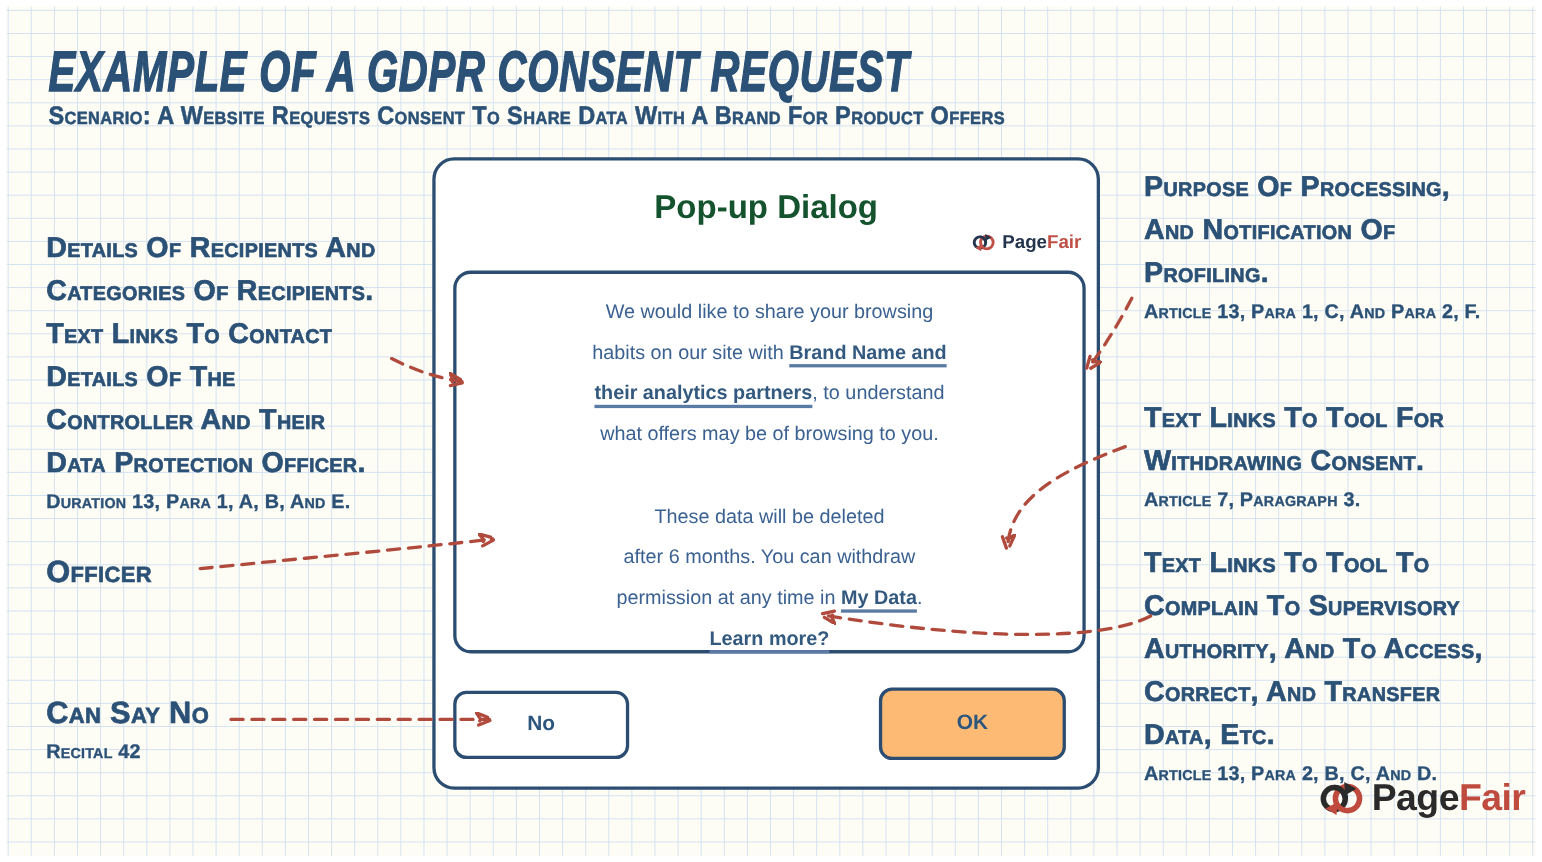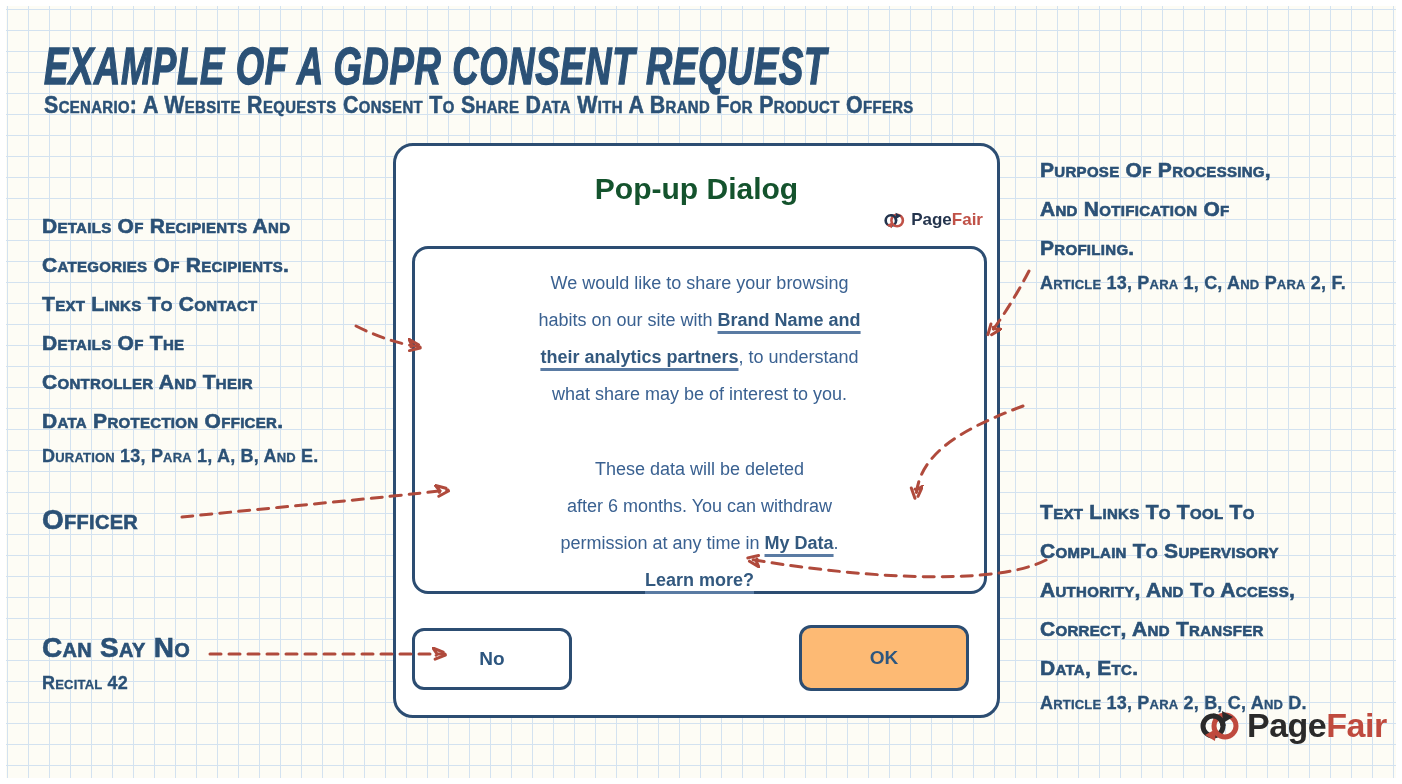--- a/index.html
+++ b/index.html
@@ -25,21 +25,21 @@
   .subtitle{
     position:absolute;left:44px;top:92px;
     font-size:23px;font-weight:700;font-variant:small-caps;
     color:#2b5176;white-space:nowrap;letter-spacing:.4px;
     transform:scaleX(0.93);transform-origin:left center;
     -webkit-text-stroke:.5px #2b5176;
   }
   
   .ann{position:absolute;color:#2b5176;z-index:1;}
   .hand{
-    font-size:21px;font-weight:700;font-variant:small-caps;
+    font-size:26px;font-weight:700;font-variant:small-caps;
     line-height:39px;letter-spacing:.3px;white-space:pre-line;
     -webkit-text-stroke:.6px #2b5176;
   }
   .ref{
     font-size:18px;font-weight:700;font-variant:small-caps;
     line-height:24px;margin-top:4px;letter-spacing:.2px;white-space:pre-line;
     -webkit-text-stroke:.3px #2b5176;
   }
   
   .dialog{
@@ -108,20 +108,25 @@
     <div class="hand" style="font-size:28px;">Can Say No</div>
     <div class="ref">Recital 42</div>
   </div>
 
   <div class="ann" style="left:1040px;top:150px;width:356px;">
     <div class="hand">Purpose Of Processing,
 And Notification Of
 Profiling.</div>
     <div class="ref">Article 13, Para 1, C, And Para 2, F.</div>
   </div>
+  <div class="ann" style="left:1040px;top:360px;width:356px;">
+    <div class="hand">Text Links To Tool For
+Withdrawing Consent.</div>
+    <div class="ref">Article 7, Paragraph 3.</div>
+  </div>
   <div class="ann" style="left:1040px;top:492px;width:356px;">
     <div class="hand">Text Links To Tool To
 Complain To Supervisory
 Authority, And To Access,
 Correct, And Transfer
 Data, Etc.</div>
     <div class="ref">Article 13, Para 2, B, C, And D.</div>
   </div>
 
   <div class="dialog">
@@ -135,21 +140,21 @@
         <polygon points="26,1 37,7 27,13" fill="#24344d"></polygon>
         <polygon points="20,19 9,25 19,31" fill="#c05147"></polygon>
       </svg>
       <span class="logo-text"><span class="p1">Page</span><span class="p2">Fair</span></span>
     </div>
 
     <div class="msgbox">
       <div class="msg-line"><span>We would like to share your browsing</span></div>
       <div class="msg-line"><span>habits on our site with </span><span class="lnk">Brand Name and</span></div>
       <div class="msg-line"><span class="lnk">their analytics partners</span><span>, to understand</span></div>
-      <div class="msg-line"><span>what share may be of interest to you.</span></div>
+      <div class="msg-line"><span>what offers may be of browsing to you.</span></div>
 
       <div class="msg-line gap"><span>These data will be deleted</span></div>
       <div class="msg-line"><span>after 6 months. You can withdraw</span></div>
       <div class="msg-line"><span>permission at any time in </span><span class="lnk">My Data</span><span>.</span></div>
       <div class="msg-line"><span class="lnk">Learn more?</span></div>
     </div>
 
     <div class="btn btn-no">
         <span>No</span>
       </div>

